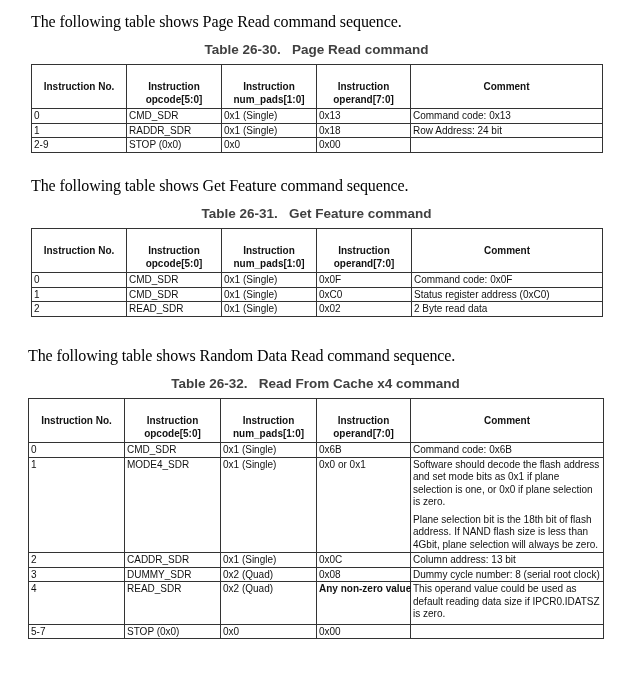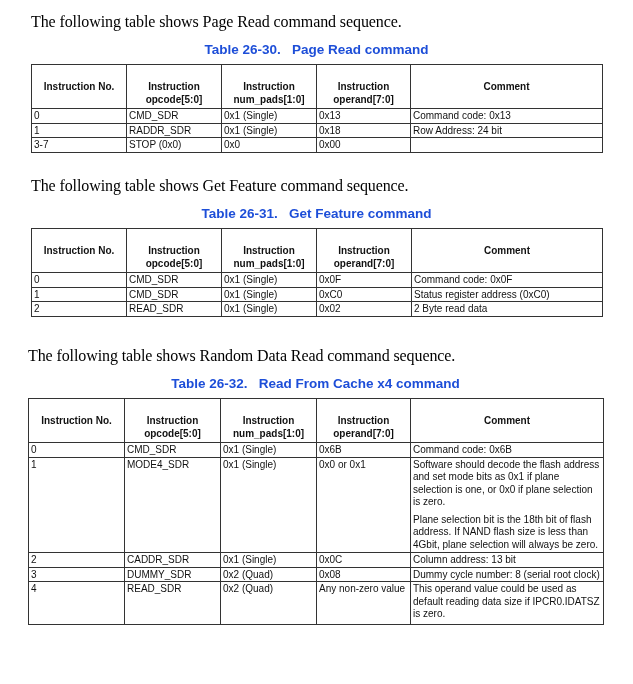--- a/index.html
+++ b/index.html
@@ -13,21 +13,21 @@
     font-size: 16px;
     color: #000000;
     white-space: nowrap;
     letter-spacing: -0.1px;
   }
   .caption {
     position: absolute;
     font-family: "Liberation Sans", "DejaVu Sans", sans-serif;
     font-weight: bold;
     font-size: 13.5px;
-    color: #1d4ed8;
+    color: #404040;
     white-space: nowrap;
     text-align: center;
   }
   table.spec {
     position: absolute;
     border-collapse: collapse;
     font-family: "Liberation Sans", "DejaVu Sans", sans-serif;
     font-size: 10px;
     color: #111;
     table-layout: fixed;
@@ -84,21 +84,21 @@
     <tr>
       <td>1</td>
       <td>RADDR_SDR</td>
       <td>0x1 (Single)</td>
       <td>0x18</td>
       <td class="cm">
           <p>Row Address: 24 bit</p>
         </td>
     </tr>
     <tr>
-      <td>3-7</td>
+      <td>2-9</td>
       <td>STOP (0x0)</td>
       <td>0x0</td>
       <td>0x00</td>
       <td class="cm">
           <p>&nbsp;</p>
         </td>
     </tr>
   </tbody>
 </table>
 
@@ -206,19 +206,28 @@
       <td>0x2 (Quad)</td>
       <td>0x08</td>
       <td class="cm">
           <p>Dummy cycle number: 8 (serial root clock)</p>
         </td>
     </tr>
     <tr>
       <td>4</td>
       <td>READ_SDR</td>
       <td>0x2 (Quad)</td>
-      <td style="white-space:nowrap;">Any non-zero value</td>
+      <td style="white-space:nowrap;font-weight:bold;">Any non-zero value</td>
       <td class="cm" style="padding-bottom:3px;">
           <p>This operand value could be used as default reading data size if IPCR0.IDATSZ is zero.</p>
         </td>
     </tr>
+    <tr>
+      <td>5-7</td>
+      <td>STOP (0x0)</td>
+      <td>0x0</td>
+      <td>0x00</td>
+      <td class="cm">
+          <p>&nbsp;</p>
+        </td>
+    </tr>
   </tbody>
 </table>
 
 </body></html>

